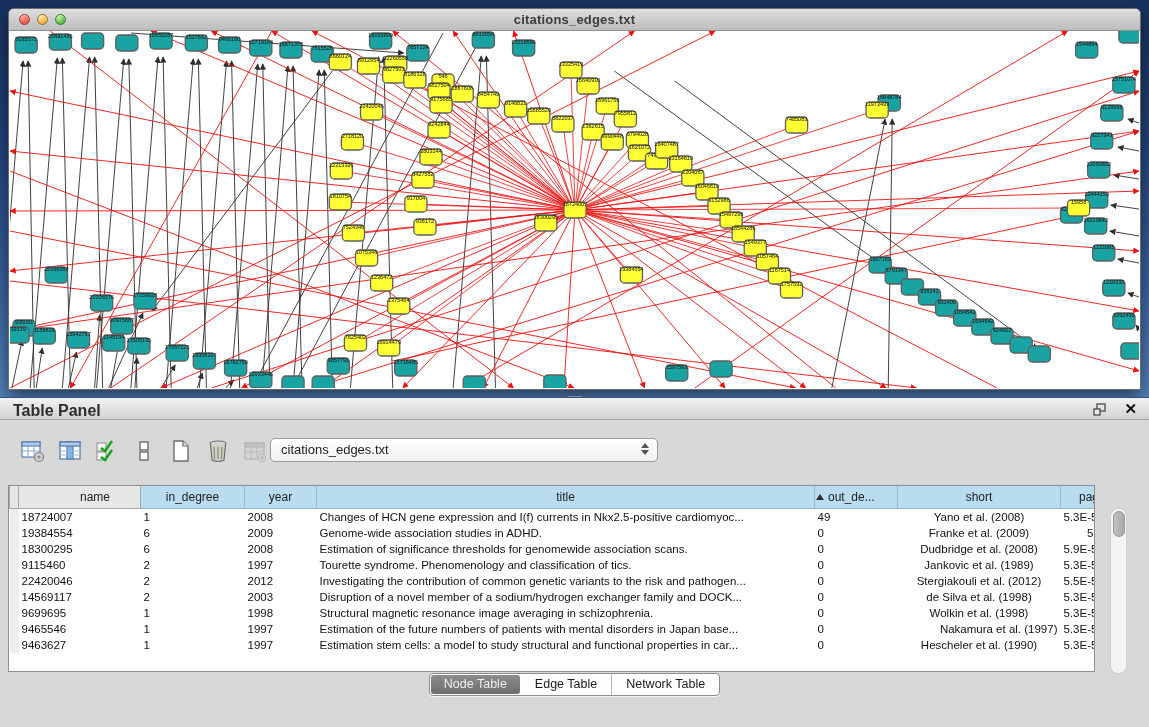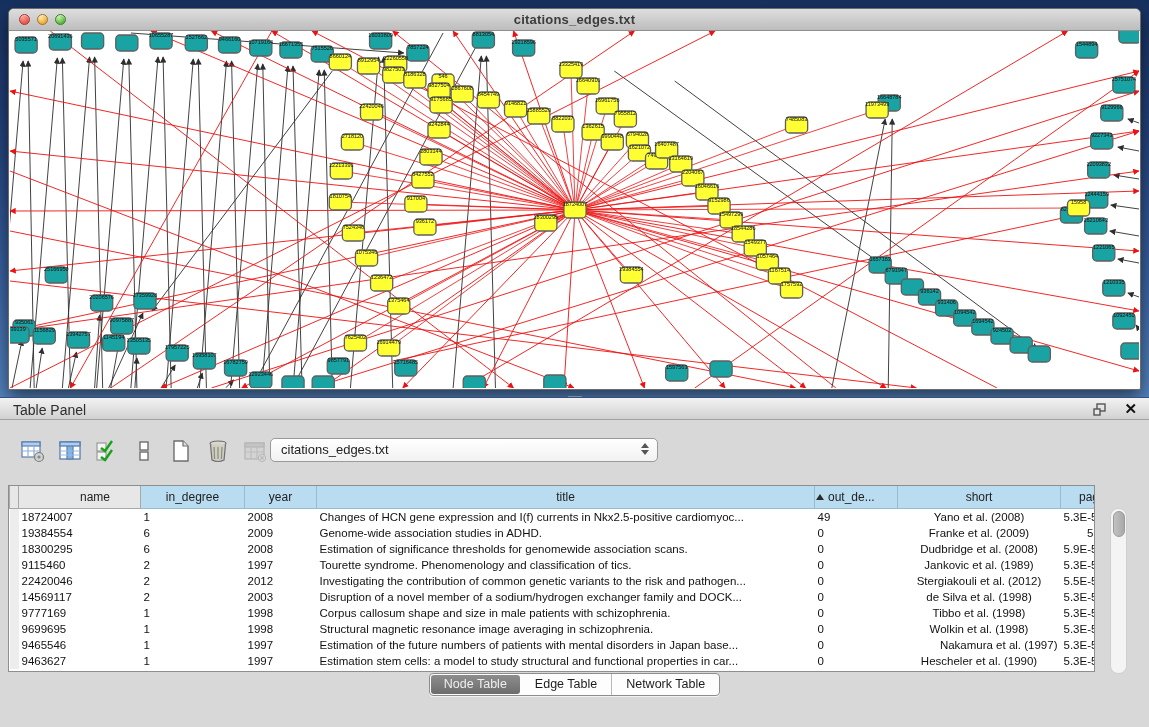--- a/index.html
+++ b/index.html
@@ -28,21 +28,21 @@
   .graph-canvas svg{width:100%;height:100%;display:block;}
 
   
   .divider-grip{position:absolute;left:567px;top:396px;width:14px;height:5px;
     background:#b9c4d6;border-radius:2px;border:1px solid #7d8aa0;}
 
   
   .tp-header{position:absolute;left:0;top:397px;width:1149px;height:23px;box-sizing:border-box;
     background:linear-gradient(180deg,#f2f2f2,#d2d2d2);
     border-top:1px solid #33507f;border-bottom:1px solid #a2a2a2;}
-  .tp-title{position:absolute;left:13px;top:4px;font-size:14px;color:#2e2e2e;}
+  .tp-title{position:absolute;left:13px;top:4px;font-size:16px;color:#2e2e2e;font-weight:bold;}
   .tp-float{position:absolute;right:42px;top:5px;width:14px;height:13px;cursor:default;}
   .tp-close{position:absolute;right:12px;top:2px;font-size:15px;font-weight:bold;color:#111;cursor:default;}
 
   .tp-body{position:absolute;left:0;top:420px;width:1149px;height:280px;background:#d8d8d8;}
 
   
   .toolbar{position:absolute;left:20px;top:14px;height:34px;display:flex;align-items:center;gap:11px;}
   .tb-icon{width:26px;height:26px;display:flex;align-items:center;justify-content:center;}
   .combo{position:absolute;left:270px;top:18px;width:388px;height:24px;box-sizing:border-box;
     background:linear-gradient(180deg,#ffffff,#f2f2f2);border:1px solid #9a9a9a;border-radius:5px;
@@ -867,30 +867,20 @@
               <td style="text-align: left;">14569117</td>
               <td style="text-align: left;">2</td>
               <td style="text-align: left;">2003</td>
               <td style="text-align: left;">Disruption of a novel member of a sodium/hydrogen exchanger family and DOCK...</td>
               <td style="text-align: left;">0</td>
               <td style="text-align: center;">de Silva et al. (1998)</td>
               <td style="text-align: left;">5.3E-5</td>
             </tr>
             <tr>
               <td style="background: rgb(237, 237, 237);"></td>
-              <td style="text-align: left;">9777169</td>
-              <td style="text-align: left;">1</td>
-              <td style="text-align: left;">1998</td>
-              <td style="text-align: left;">Corpus callosum shape and size in male patients with schizophrenia.</td>
-              <td style="text-align: left;">0</td>
-              <td style="text-align: center;">Tibbo et al. (1998)</td>
-              <td style="text-align: left;">5.3E-5</td>
-            </tr>
-            <tr>
-              <td style="background: rgb(237, 237, 237);"></td>
               <td style="text-align: left;">9699695</td>
               <td style="text-align: left;">1</td>
               <td style="text-align: left;">1998</td>
               <td style="text-align: left;">Structural magnetic resonance image averaging in schizophrenia.</td>
               <td style="text-align: left;">0</td>
               <td style="text-align: center;">Wolkin et al. (1998)</td>
               <td style="text-align: left;">5.3E-5</td>
             </tr>
             <tr>
               <td style="background: rgb(237, 237, 237);"></td>

